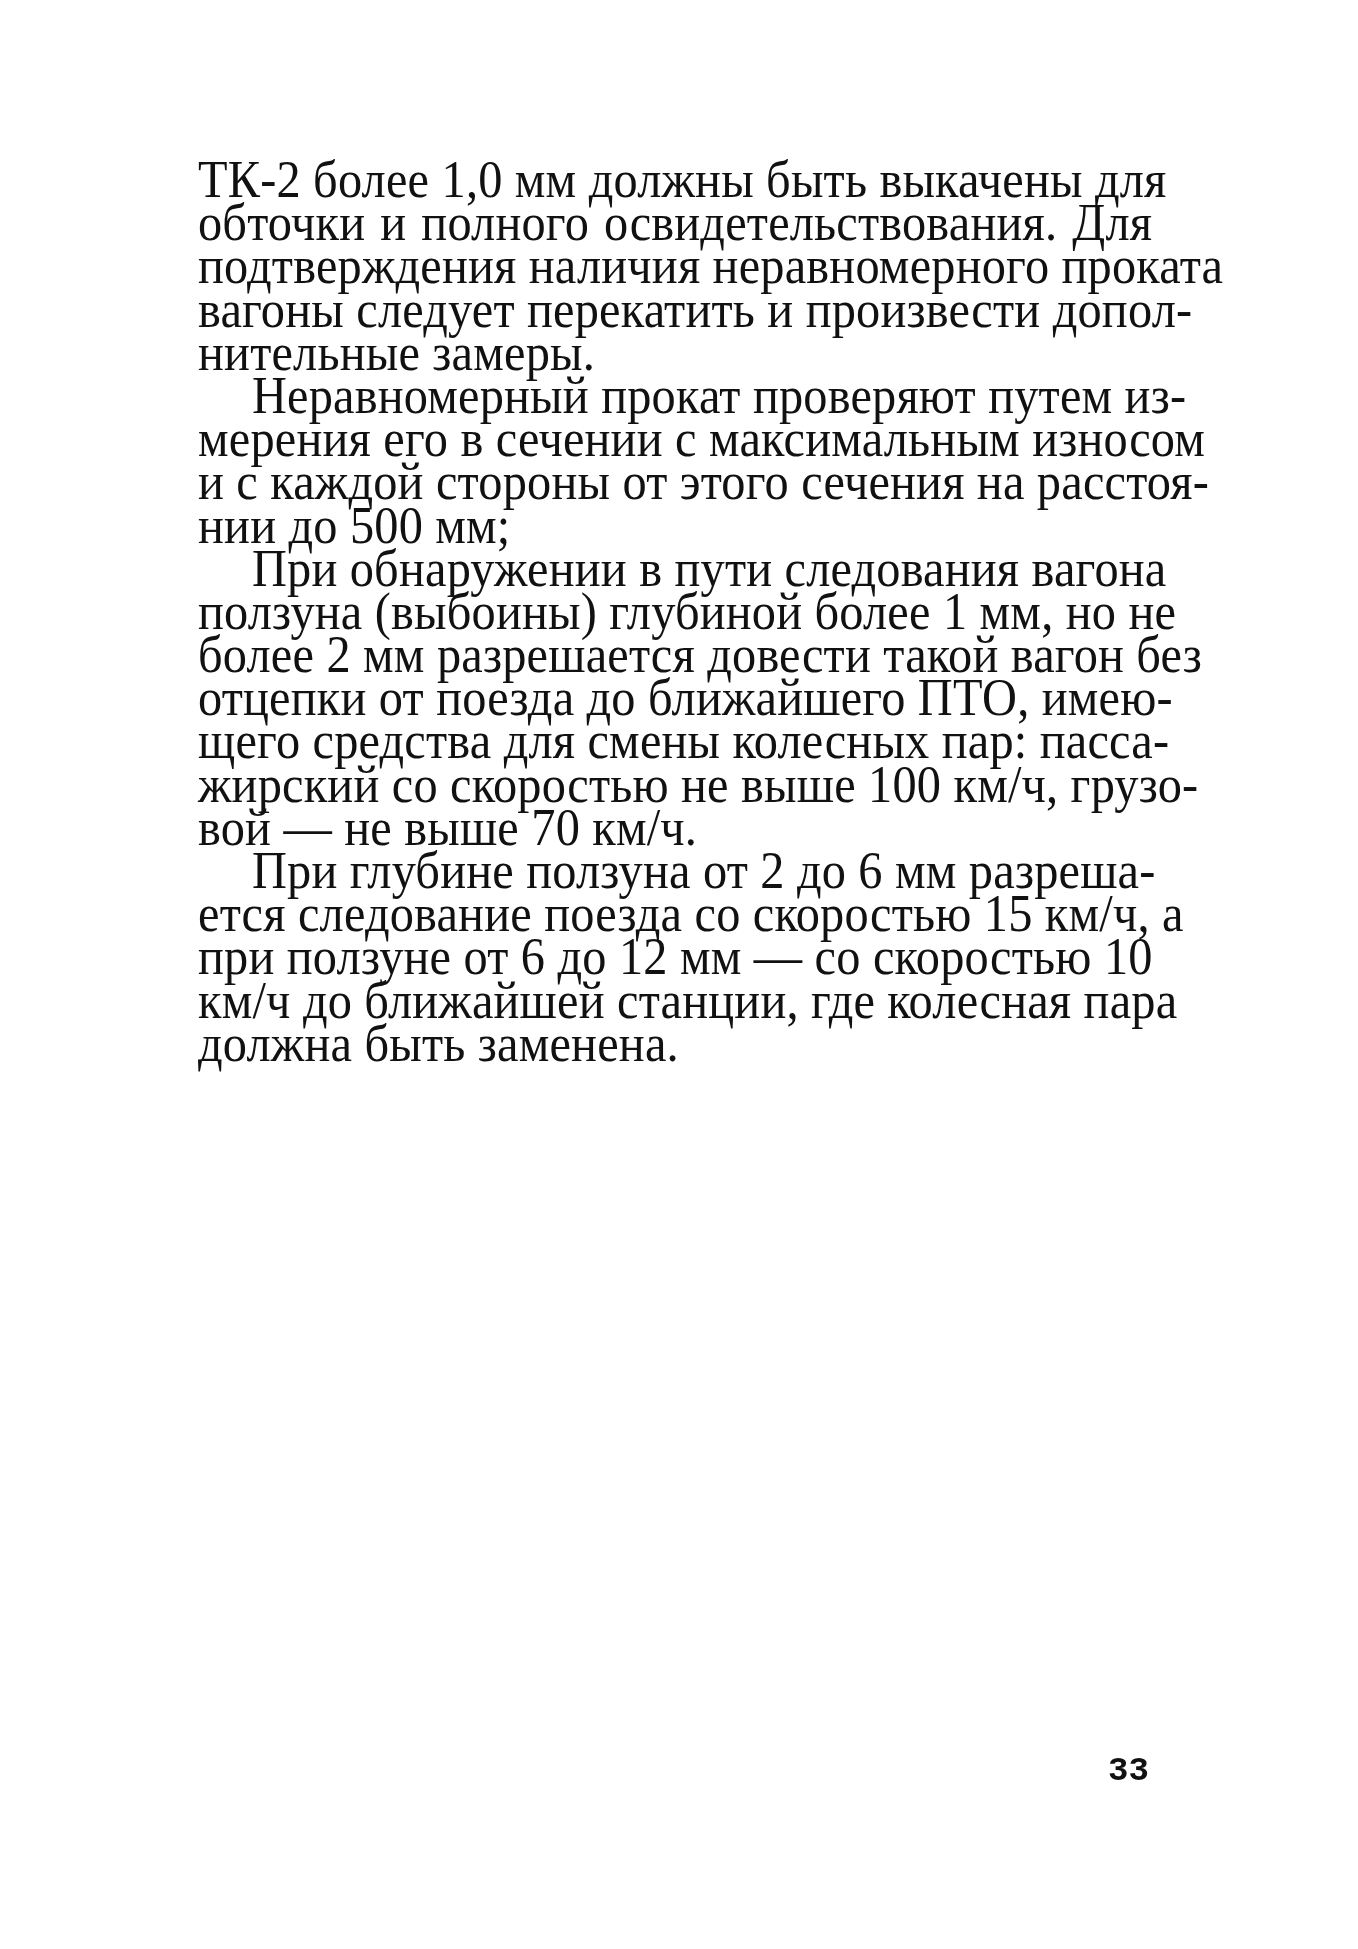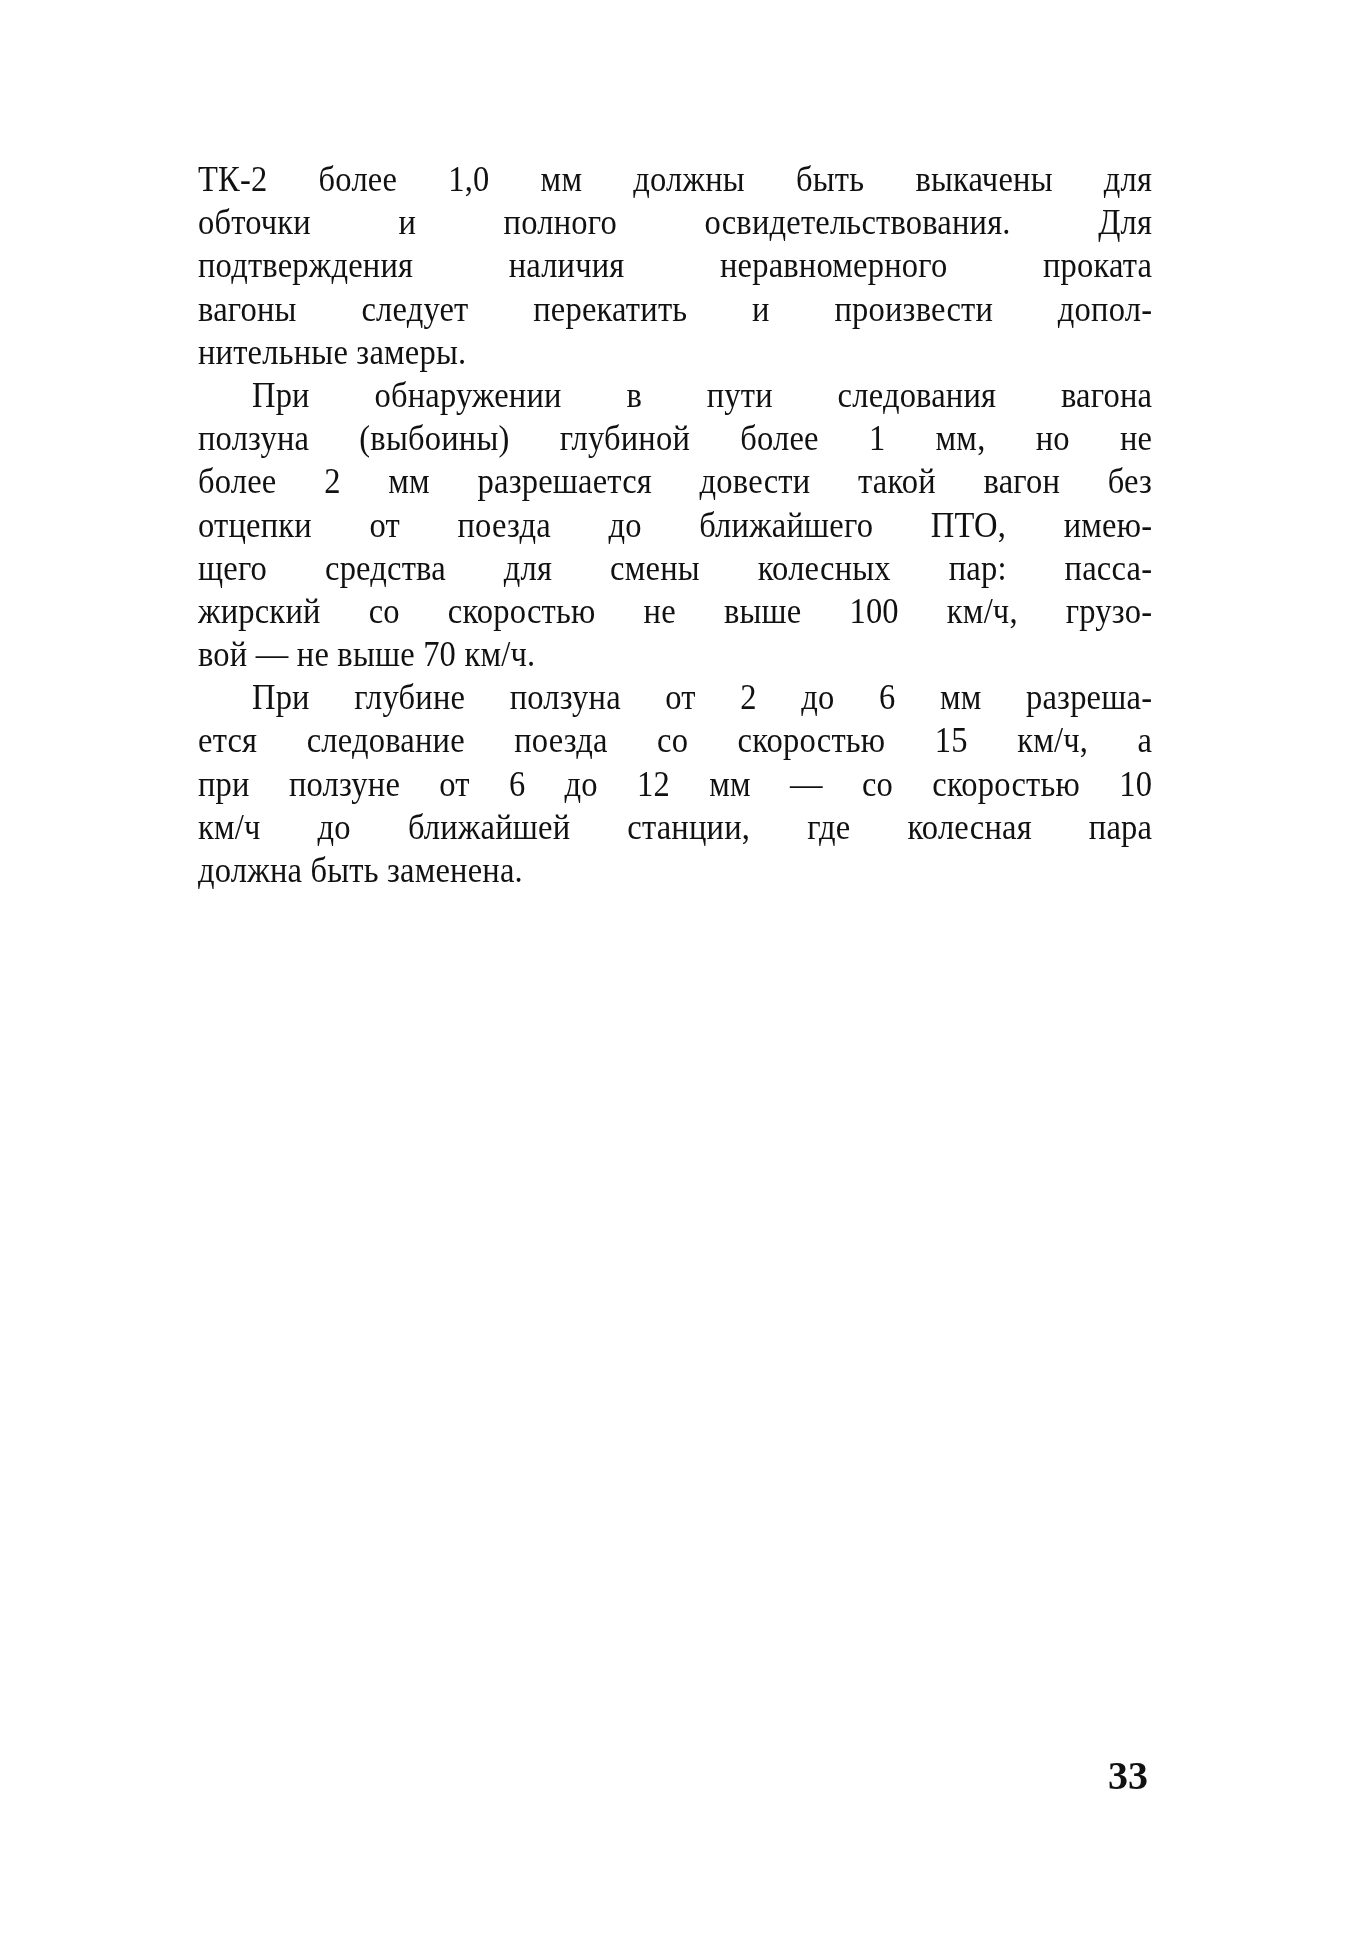--- a/index.html
+++ b/index.html
@@ -3,61 +3,67 @@
 <meta charset="utf-8">
 <style>
   html, body { margin: 0; padding: 0; background: #ffffff; }
   body { width: 1358px; height: 1949px; position: relative; overflow: hidden; }
   .page {
     position: absolute;
     left: 198px;
     top: 158px;
     width: 954px;
     font-family: "Liberation Serif", "DejaVu Serif", serif;
-    font-size: 35px;
+    font-size: 52px;
     color: #111111;
   }
   .line {
     height: 43.2px;
     line-height: 43.2px;
     white-space: nowrap;
     text-align: justify;
     text-align-last: justify;
     -moz-text-align-last: justify;
     letter-spacing: 0.2px;
     transform: scaleX(0.93);
     transform-origin: left center;
     width: 1026px;
   }
   .line.last { text-align-last: left; -moz-text-align-last: left; }
   .line.indent { padding-left: 58px; width: 968px; }
   .page-number {
     position: absolute;
     top: 1752px;
     left: 1108px;
-    font-family: Liberation Serif, serif;
-    font-size: 40px;
+    font-family: Liberation Mono, monospace;
+    font-size: 34px;
     font-weight: bold;
     color: #111111;
   }
 </style>
 </head>
 <body>
 
 <div class="page">
 
   <div>
     <div class="line">ТК-2 более 1,0 мм должны быть выкачены для</div>
     <div class="line">обточки и полного освидетельствования. Для</div>
     <div class="line">подтверждения наличия неравномерного проката</div>
     <div class="line">вагоны следует перекатить и произвести допол-</div>
     <div class="line last">нительные замеры.</div>
   </div>
 
 
+  <div>
+    <div class="line indent">Неравномерный прокат проверяют путем из-</div>
+    <div class="line">мерения его в сечении с максимальным износом</div>
+    <div class="line">и с каждой стороны от этого сечения на расстоя-</div>
+    <div class="line last">нии до 500 мм;</div>
+  </div>
 
 
 
   <div>
     <div class="line indent">При обнаружении в пути следования вагона</div>
     <div class="line">ползуна (выбоины) глубиной более 1 мм, но не</div>
     <div class="line">более 2 мм разрешается довести такой вагон без</div>
     <div class="line">отцепки от поезда до ближайшего ПТО, имею-</div>
     <div class="line">щего средства для смены колесных пар: пасса-</div>
     <div class="line">жирский со скоростью не выше 100 км/ч, грузо-</div>

